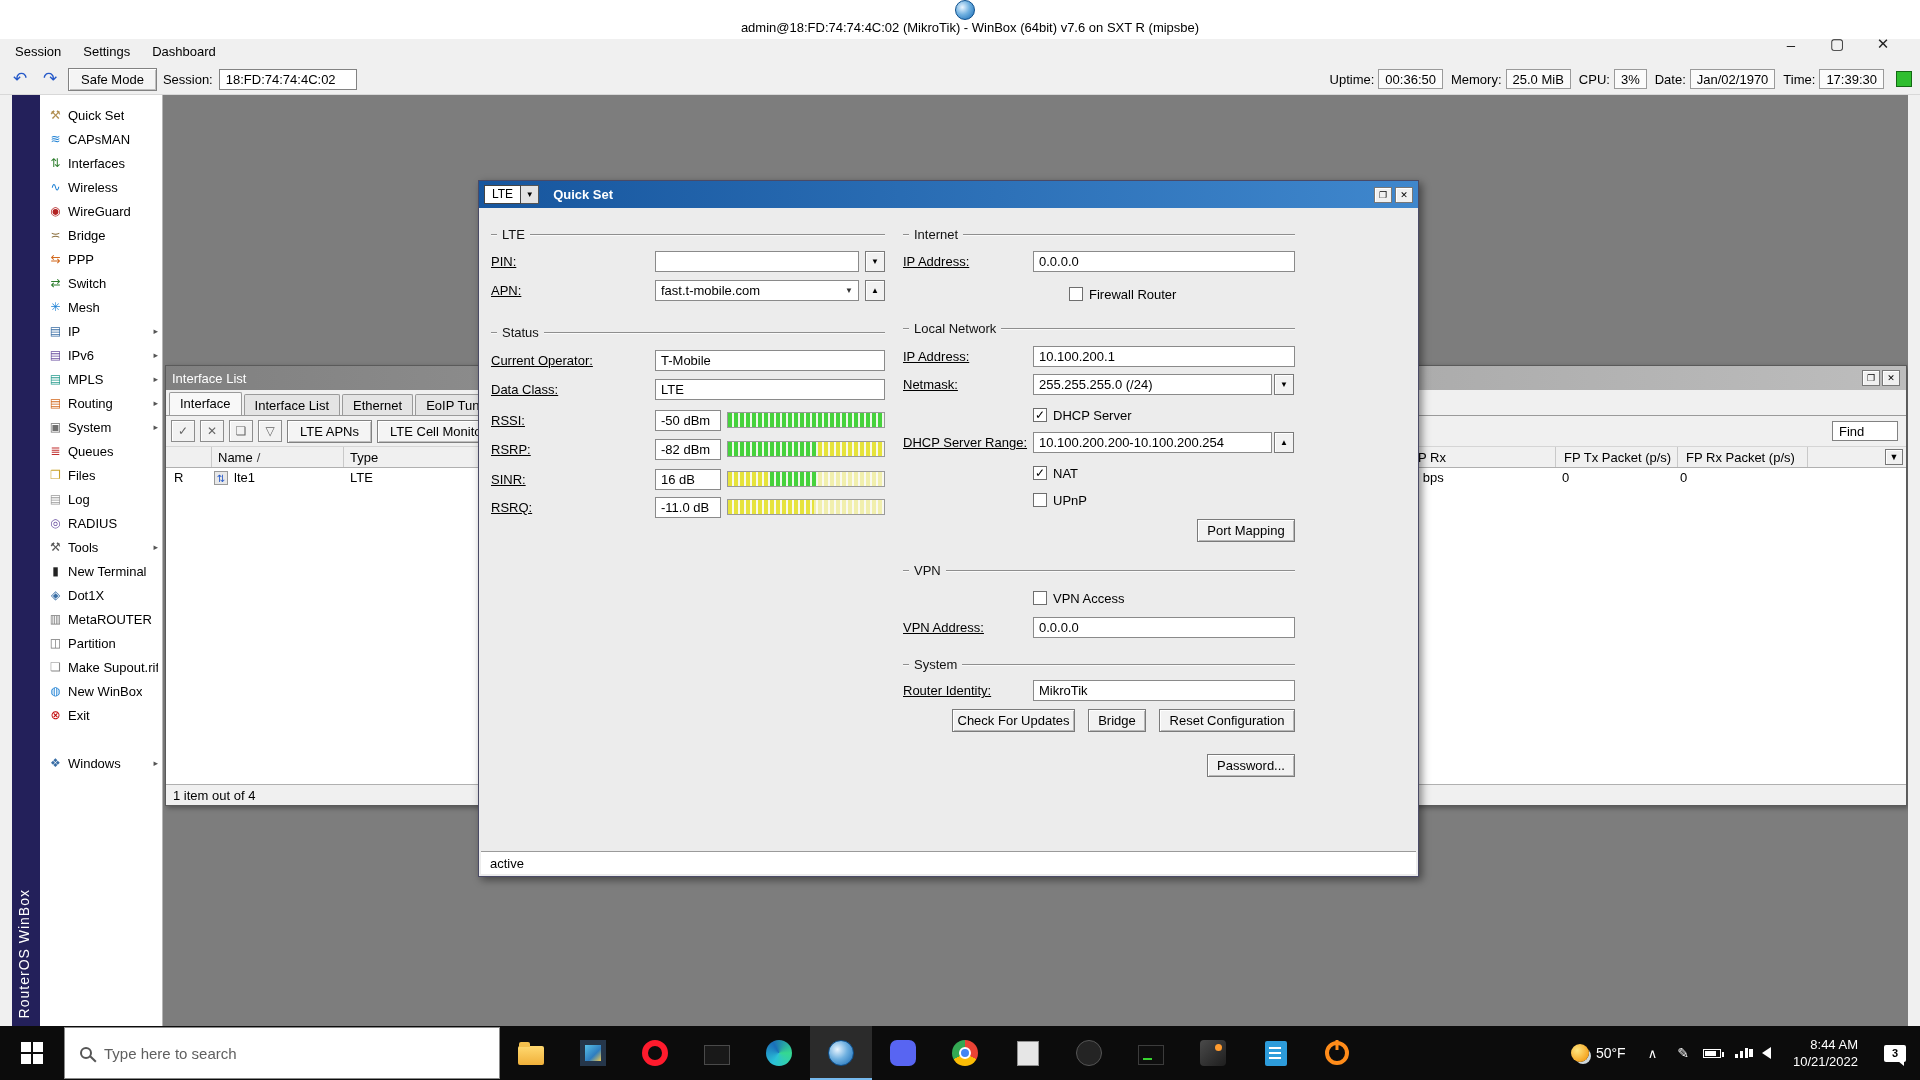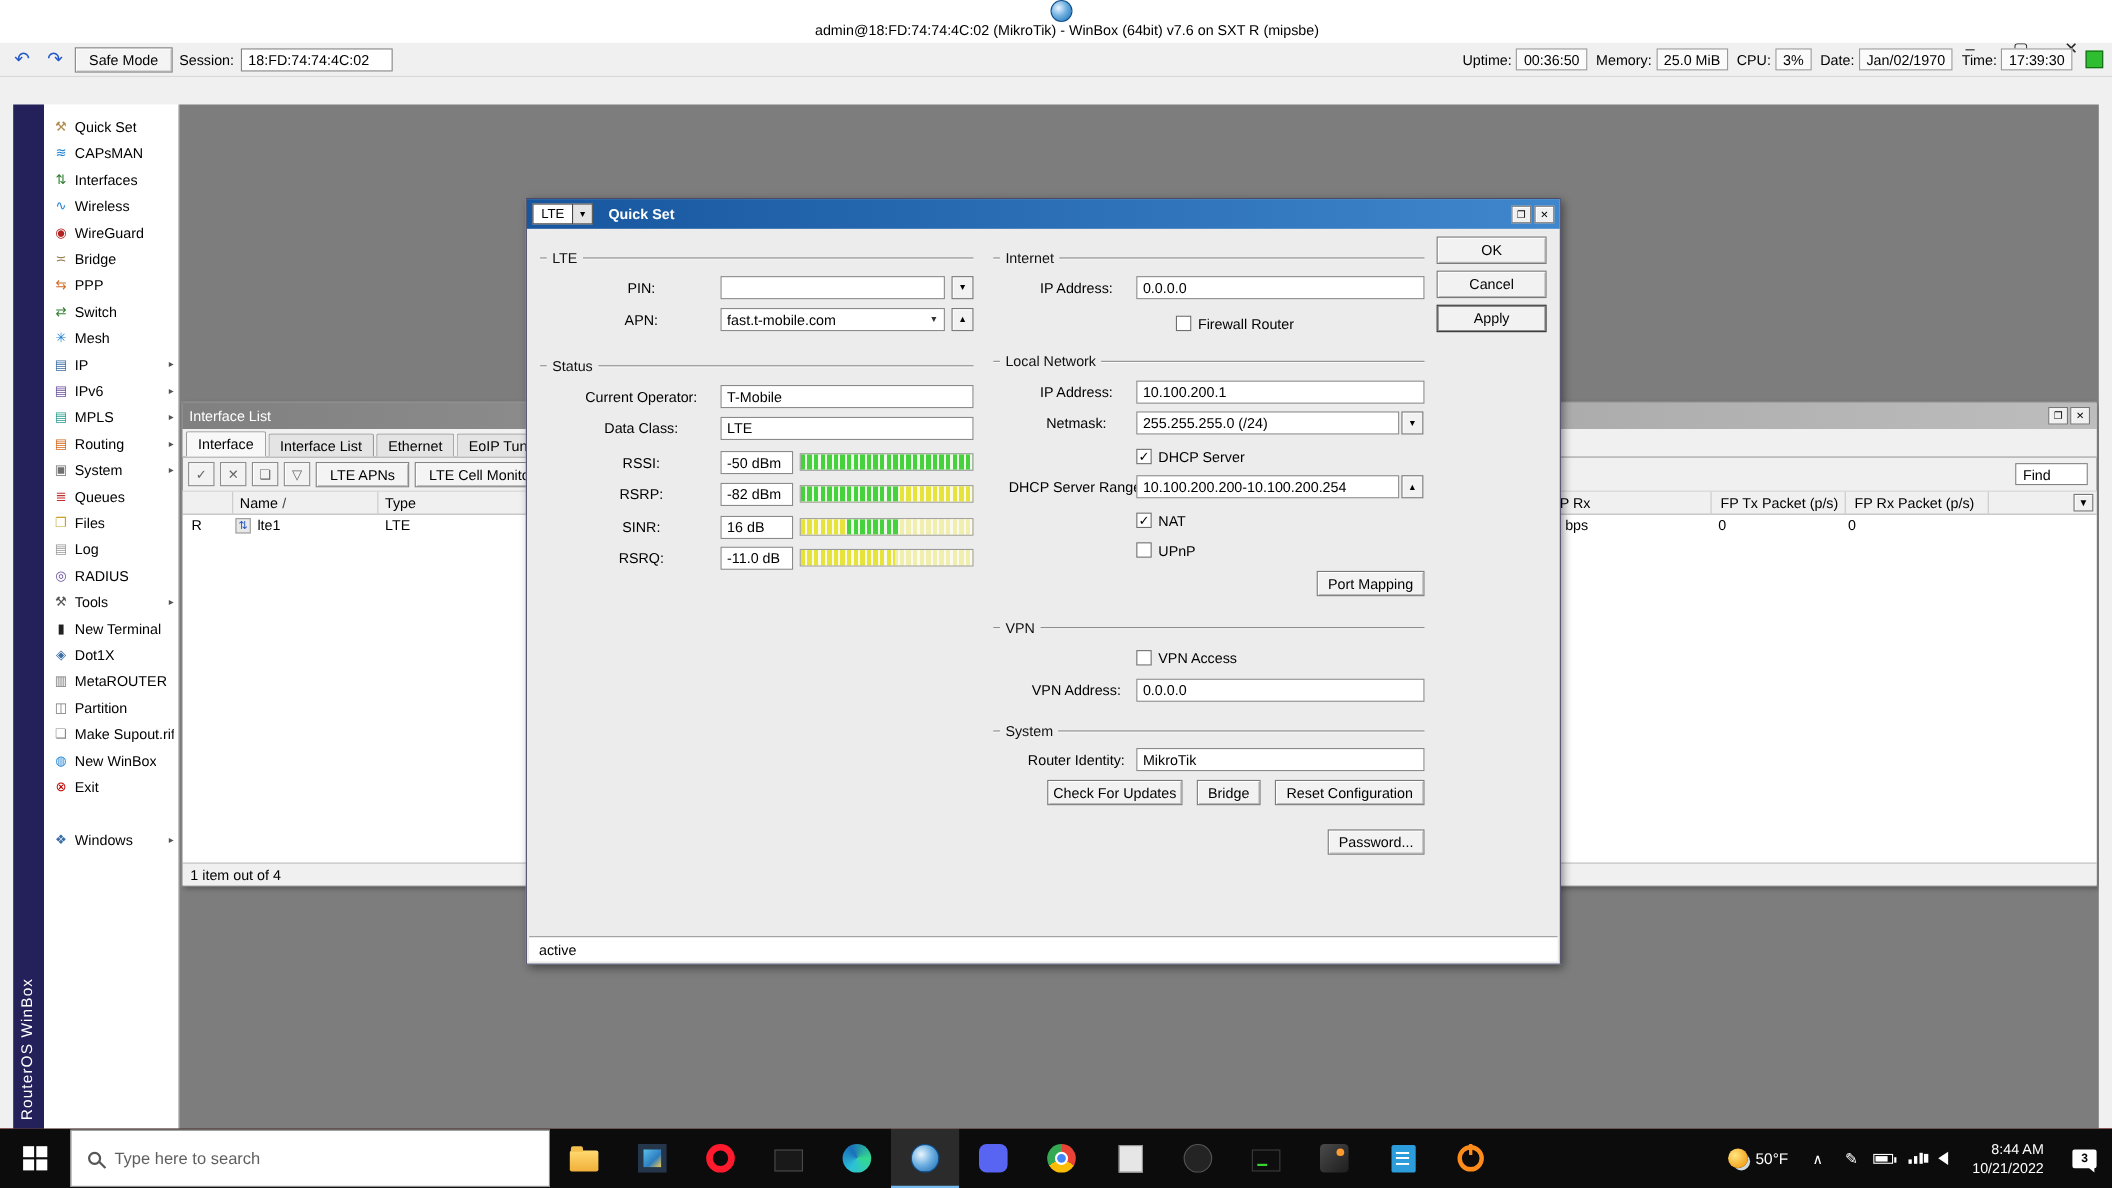--- a/index.html
+++ b/index.html
@@ -86,21 +86,21 @@
     display:flex; align-items:center; justify-content:center; }
   .qs-title-text { color:#fff; font-weight:bold; font-size:13px; margin-left:14px; }
   .qs-title-btns { margin-left:auto; display:flex; gap:3px; }
   .qs-body { position:absolute; left:0; top:27px; right:0; bottom:28px; }
   .qs-col { position:absolute; top:0; bottom:0; }
   .col-left { left:12px; width:396px; }
   .col-right { left:424px; width:406px; }
   .group { position:absolute; left:0; display:flex; align-items:center; gap:5px; font-size:13px; height:16px; color:#111; }
   .group::before { content:""; width:6px; border-top:1px solid #8e8e8e; box-shadow:0 1px 0 #fafafa; }
   .group::after { content:""; flex:1; border-top:1px solid #8e8e8e; box-shadow:0 1px 0 #fafafa; }
-  .flabel { position:absolute; left:14px; text-align:center; font-size:13px; height:21px; line-height:21px; white-space:nowrap; }
+  .flabel { position:absolute; left:0; text-align:left; font-size:13px; height:21px; line-height:21px; white-space:nowrap;text-decoration:underline; }
   .field { position:absolute; height:21px; line-height:19px; background:#fff; border:1px solid #8a8a8a; font-size:13px;
     padding:0 5px; white-space:nowrap; overflow:hidden; display:flex; align-items:center; }
   .inner-arrow { margin-left:auto; font-size:8px; color:#333; }
   .spin { position:absolute; width:20px; height:21px; background:#f2f2f2; border:1px solid #7a7a7a;
     box-shadow:inset 1px 1px 0 #fff; font-size:8px; display:flex; align-items:center; justify-content:center; }
   .cbrow { position:absolute; left:130px; display:flex; align-items:center; gap:6px; height:16px; font-size:13px; }
   .cb { width:14px; height:14px; background:#fff; border:1px solid #6e6e6e; display:flex; align-items:center; justify-content:center; }
   .cb.checked::after { content:"✓"; font-size:12px; line-height:12px; }
   .meter { position:absolute; height:16px; border:1px solid #9a9a9a; background:#faf8e2; display:flex; overflow:hidden; }
   .meter .seg { height:100%; }
@@ -178,20 +178,26 @@
   <div class="titlebar">
     <div class="winbox-logo"></div>
     <div class="title-text">admin@18:FD:74:74:4C:02 (MikroTik) - WinBox (64bit) v7.6 on SXT R (mipsbe)</div>
     <div class="win-controls">
       <div class="win-btn">–</div>
       <div class="win-btn">▢</div>
       <div class="win-btn">✕</div>
     </div>
   </div>
 
+  <div class="menubar">
+
+  <div class="menu-item">Session</div>
+      <div class="menu-item">Settings</div>
+      <div class="menu-item">Dashboard</div>
+    </div>
 
   <div class="toolbar">
     <div class="tool-icon">↶</div>
     <div class="tool-icon">↷</div>
     <button class="btn-raised">Safe Mode</button>
     <span class="lbl">Session:</span>
     <div class="sunken-field session-field">18:FD:74:74:4C:02</div>
     <div class="toolbar-right">
 
         <span class="stat-label">Uptime:</span>
@@ -573,25 +579,20 @@
             <div class="field" style="top:472px;left:130px;width:262px;">MikroTik</div>
 
             <div class="dbtn" style="top:501px;left:49px;width:123px;">Check For Updates</div>
             <div class="dbtn" style="top:501px;left:185px;width:58px;">Bridge</div>
             <div class="dbtn" style="top:501px;left:256px;width:136px;">Reset Configuration</div>
 
             <div class="dbtn" style="top:546px;left:304px;width:88px;">Password...</div>
           </div>
         </div>
 
-        <div class="qs-btns">
-          <div class="btn">OK</div>
-          <div class="btn">Cancel</div>
-          <div class="btn default">Apply</div>
-        </div>
 
         <div class="qs-statusbar">active</div>
       </div>
 
     </div>
   </div>
 </div>
 
 <div class="taskbar">
   <div class="start-btn">

